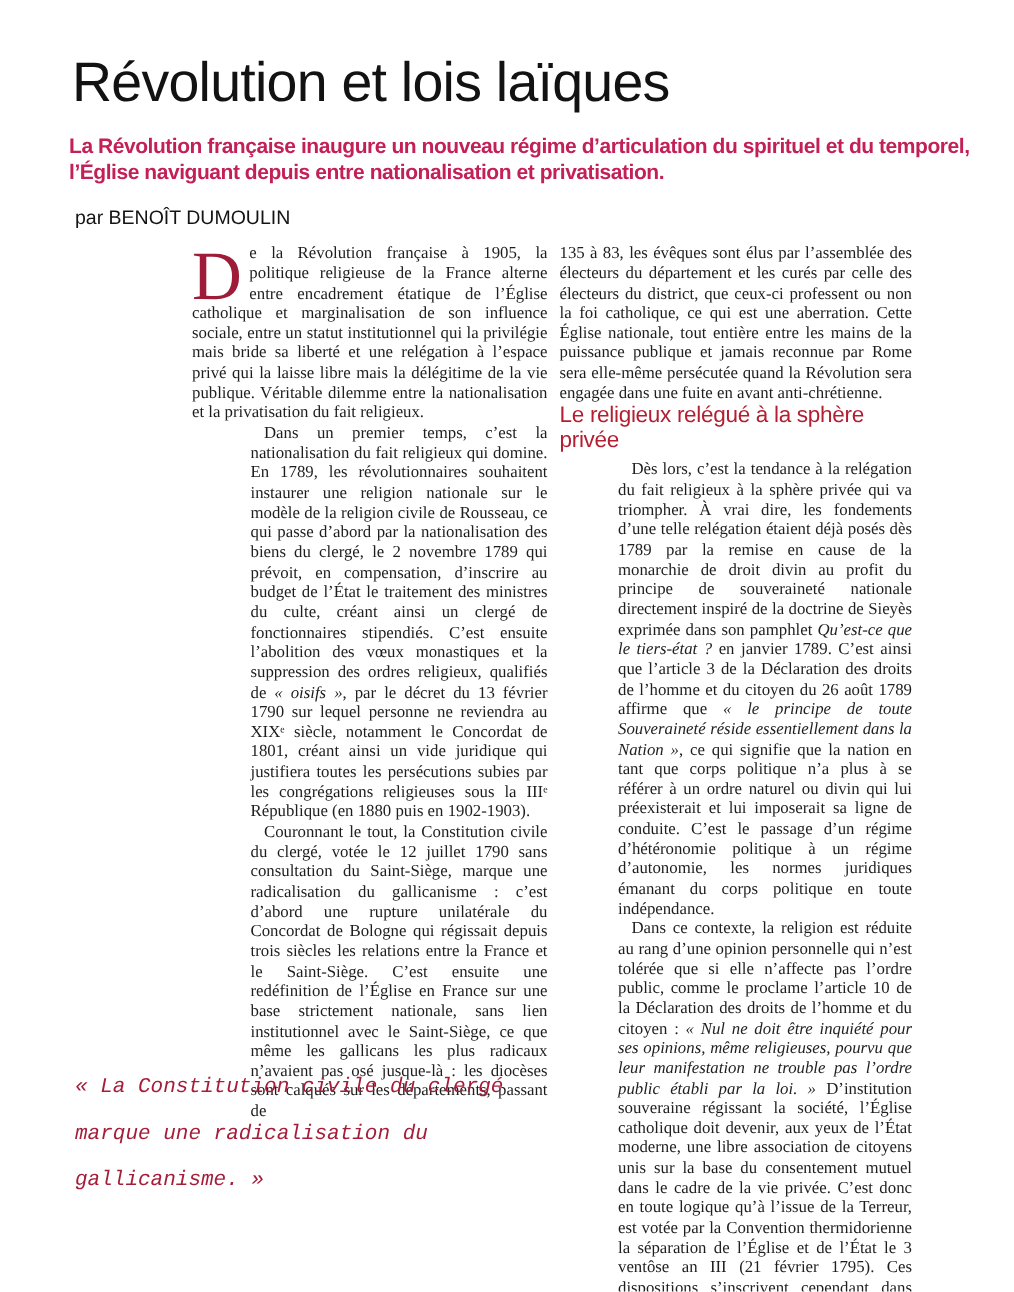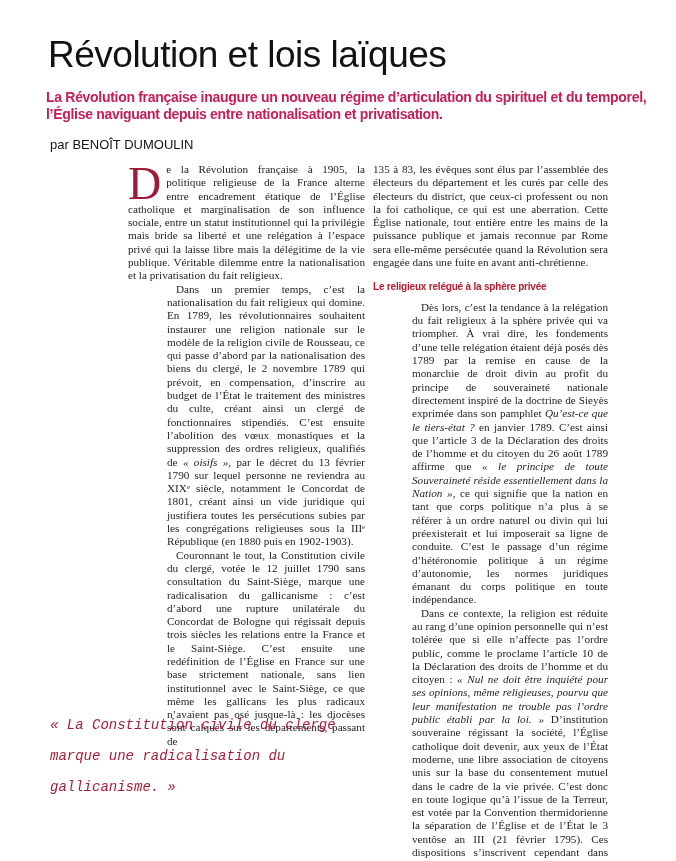--- a/index.html
+++ b/index.html
@@ -42,24 +42,24 @@
   .para.indent{text-indent:9px;margin-left:39px;}
   .para em{font-style:italic;}
   .dropcap{
     float:left;
     font-family:"Liberation Serif", serif;
     font-size:46px;line-height:37px;
     padding:2px 5px 0 0;
     color:var(--dropcap-red);
   }
   .section-heading{
-    font-family:"Liberation Sans", sans-serif;font-weight:bold;
-    font-size:10px;line-height:16.5px;letter-spacing:-0.2px;
+    font-family:"Liberation Sans", sans-serif;font-weight:normal;
+    font-size:15px;line-height:16.5px;letter-spacing:-0.2px;
     color:var(--accent-red);
-    margin-top:10px;margin-bottom:5px;text-align:left;
+    margin-bottom:5px;text-align:left;
   }
   .pull-quote{
     position:absolute;left:50px;top:710px;width:322px;
     font-family:Liberation Mono, monospace;font-style:italic;
     font-size:14px;line-height:31px;
     color:var(--quote-red);text-align:left;
   }
   .footer{
     position:absolute;top:822px;right:24px;
     display:flex;align-items:baseline;gap:13px;

